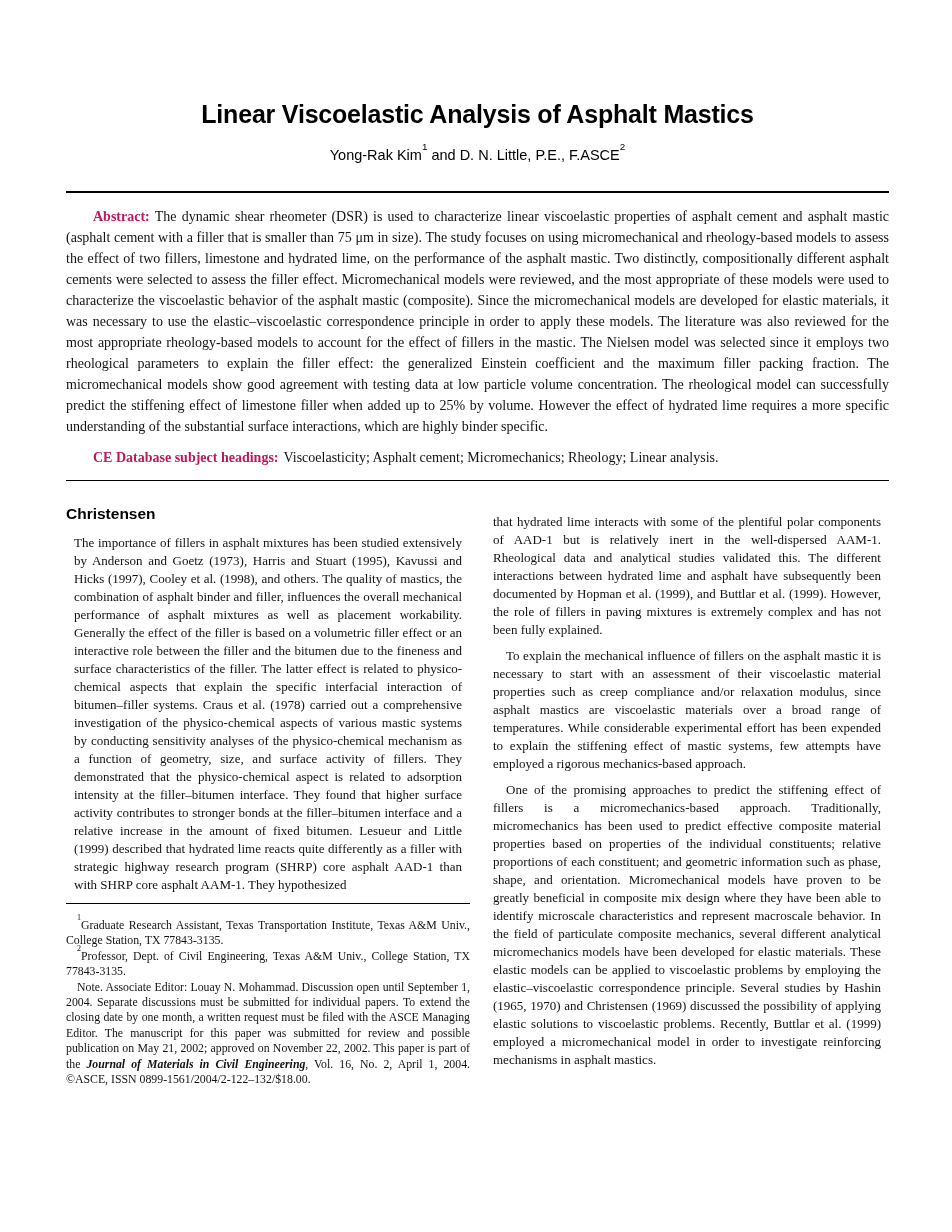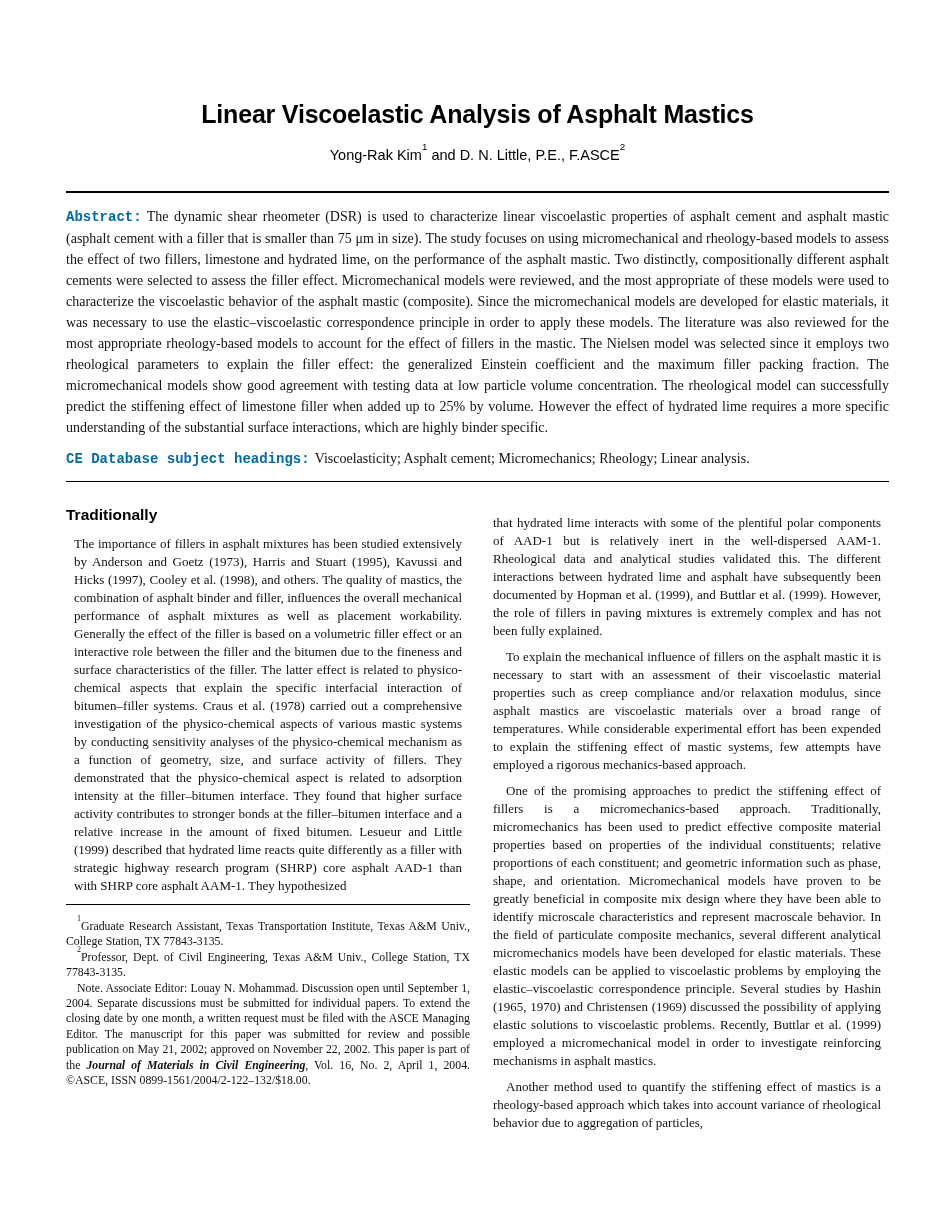--- a/index.html
+++ b/index.html
@@ -42,24 +42,25 @@
   .rule-b { border: 0; border-top: 1.5px solid #000; margin: 14px 0 0; }
 
   .abstract {
     margin: 13px 0 0;
     text-align: justify;
     font-size: 14px;
     line-height: 21px;
   }
   .meta-line { margin: 13px 0 0; font-size: 14px; }
   .lbl {
-    font-family: Liberation Mono, monospace;
+    font-family: Liberation Serif, serif;
     font-weight: 700;
-    color: #0369a1;
+    color: #be185d;
     margin-right: 5px;
+    margin-left: 27px;
   }
 
   .columns {
     display: flex;
     justify-content: space-between;
     margin-top: 24px;
   }
   .col { width: 404px; }
   .section-heading {
     margin: 0 0 11px;
@@ -116,34 +117,33 @@
     <p class="abstract"><span class="lbl">Abstract:</span><span>The dynamic shear rheometer (DSR) is used to characterize linear viscoelastic properties of asphalt cement and asphalt mastic (asphalt cement with a filler that is smaller than 75 μm in size). The study focuses on using micromechanical and rheology-based models to assess the effect of two fillers, limestone and hydrated lime, on the performance of the asphalt mastic. Two distinctly, compositionally different asphalt cements were selected to assess the filler effect. Micromechanical models were reviewed, and the most appropriate of these models were used to characterize the viscoelastic behavior of the asphalt mastic (composite). Since the micromechanical models are developed for elastic materials, it was necessary to use the elastic–viscoelastic correspondence principle in order to apply these models. The literature was also reviewed for the most appropriate rheology-based models to account for the effect of fillers in the mastic. The Nielsen model was selected since it employs two rheological parameters to explain the filler effect: the generalized Einstein coefficient and the maximum filler packing fraction. The micromechanical models show good agreement with testing data at low particle volume concentration. The rheological model can successfully predict the stiffening effect of limestone filler when added up to 25% by volume. However the effect of hydrated lime requires a more specific understanding of the substantial surface interactions, which are highly binder specific.</span></p>
 
 
     <p class="meta-line"><span class="lbl">CE Database subject headings:</span><span>Viscoelasticity; Asphalt cement; Micromechanics; Rheology; Linear analysis.</span></p>
 
     <hr class="rule-b">
 
     <div class="columns">
 
       <div class="col">
-        <h2 class="section-heading">Traditionally</h2>
+        <h2 class="section-heading">Christensen</h2>
         <p class="body-p">The importance of fillers in asphalt mixtures has been studied extensively by Anderson and Goetz (1973), Harris and Stuart (1995), Kavussi and Hicks (1997), Cooley et al. (1998), and others. The quality of mastics, the combination of asphalt binder and filler, influences the overall mechanical performance of asphalt mixtures as well as placement workability. Generally the effect of the filler is based on a volumetric filler effect or an interactive role between the filler and the bitumen due to the fineness and surface characteristics of the filler. The latter effect is related to physico-chemical aspects that explain the specific interfacial interaction of bitumen–filler systems. Craus et al. (1978) carried out a comprehensive investigation of the physico-chemical aspects of various mastic systems by conducting sensitivity analyses of the physico-chemical mechanism as a function of geometry, size, and surface activity of fillers. They demonstrated that the physico-chemical aspect is related to adsorption intensity at the filler–bitumen interface. They found that higher surface activity contributes to stronger bonds at the filler–bitumen interface and a relative increase in the amount of fixed bitumen. Lesueur and Little (1999) described that hydrated lime reacts quite differently as a filler with strategic highway research program (SHRP) core asphalt AAD-1 than with SHRP core asphalt AAM-1. They hypothesized</p>
 
         <div class="fnblock">
           <p class="fn"><sup class="s">1</sup><span>Graduate Research Assistant, Texas Transportation Institute, Texas A&amp;M Univ., College Station, TX 77843-3135.</span></p>
           <p class="fn"><sup class="s">2</sup><span>Professor, Dept. of Civil Engineering, Texas A&amp;M Univ., College Station, TX 77843-3135.</span></p>
           <p class="fn"><span>Note. Associate Editor: Louay N. Mohammad. Discussion open until September 1, 2004. Separate discussions must be submitted for individual papers. To extend the closing date by one month, a written request must be filed with the ASCE Managing Editor. The manuscript for this paper was submitted for review and possible publication on May 21, 2002; approved on November 22, 2002. This paper is part of the </span><span class="journal">Journal of Materials in Civil Engineering</span><span>, Vol. 16, No. 2, April 1, 2004. ©ASCE, ISSN 0899-1561/2004/2-122–132/$18.00.</span></p>
         </div>
       </div>
 
       <div class="col">
         <p class="body-p">that hydrated lime interacts with some of the plentiful polar components of AAD-1 but is relatively inert in the well-dispersed AAM-1. Rheological data and analytical studies validated this. The different interactions between hydrated lime and asphalt have subsequently been documented by Hopman et al. (1999), and Buttlar et al. (1999). However, the role of fillers in paving mixtures is extremely complex and has not been fully explained.</p>
         <p class="body-p indent">To explain the mechanical influence of fillers on the asphalt mastic it is necessary to start with an assessment of their viscoelastic material properties such as creep compliance and/or relaxation modulus, since asphalt mastics are viscoelastic materials over a broad range of temperatures. While considerable experimental effort has been expended to explain the stiffening effect of mastic systems, few attempts have employed a rigorous mechanics-based approach.</p>
         <p class="body-p indent">One of the promising approaches to predict the stiffening effect of fillers is a micromechanics-based approach. Traditionally, micromechanics has been used to predict effective composite material properties based on properties of the individual constituents; relative proportions of each constituent; and geometric information such as phase, shape, and orientation. Micromechanical models have proven to be greatly beneficial in composite mix design where they have been able to identify microscale characteristics and represent macroscale behavior. In the field of particulate composite mechanics, several different analytical micromechanics models have been developed for elastic materials. These elastic models can be applied to viscoelastic problems by employing the elastic–viscoelastic correspondence principle. Several studies by Hashin (1965, 1970) and Christensen (1969) discussed the possibility of applying elastic solutions to viscoelastic problems. Recently, Buttlar et al. (1999) employed a micromechanical model in order to investigate reinforcing mechanisms in asphalt mastics.</p>
-        <p class="body-p indent">Another method used to quantify the stiffening effect of mastics is a rheology-based approach which takes into account variance of rheological behavior due to aggregation of particles,</p>
       </div>
 
     </div>
   </div>
 
   <div class="footer"><span class="pg">122</span><span> / JOURNAL OF MATERIALS IN CIVIL ENGINEERING © ASCE / MARCH/APRIL 2004</span></div>
 </div>
 
 </body></html>

